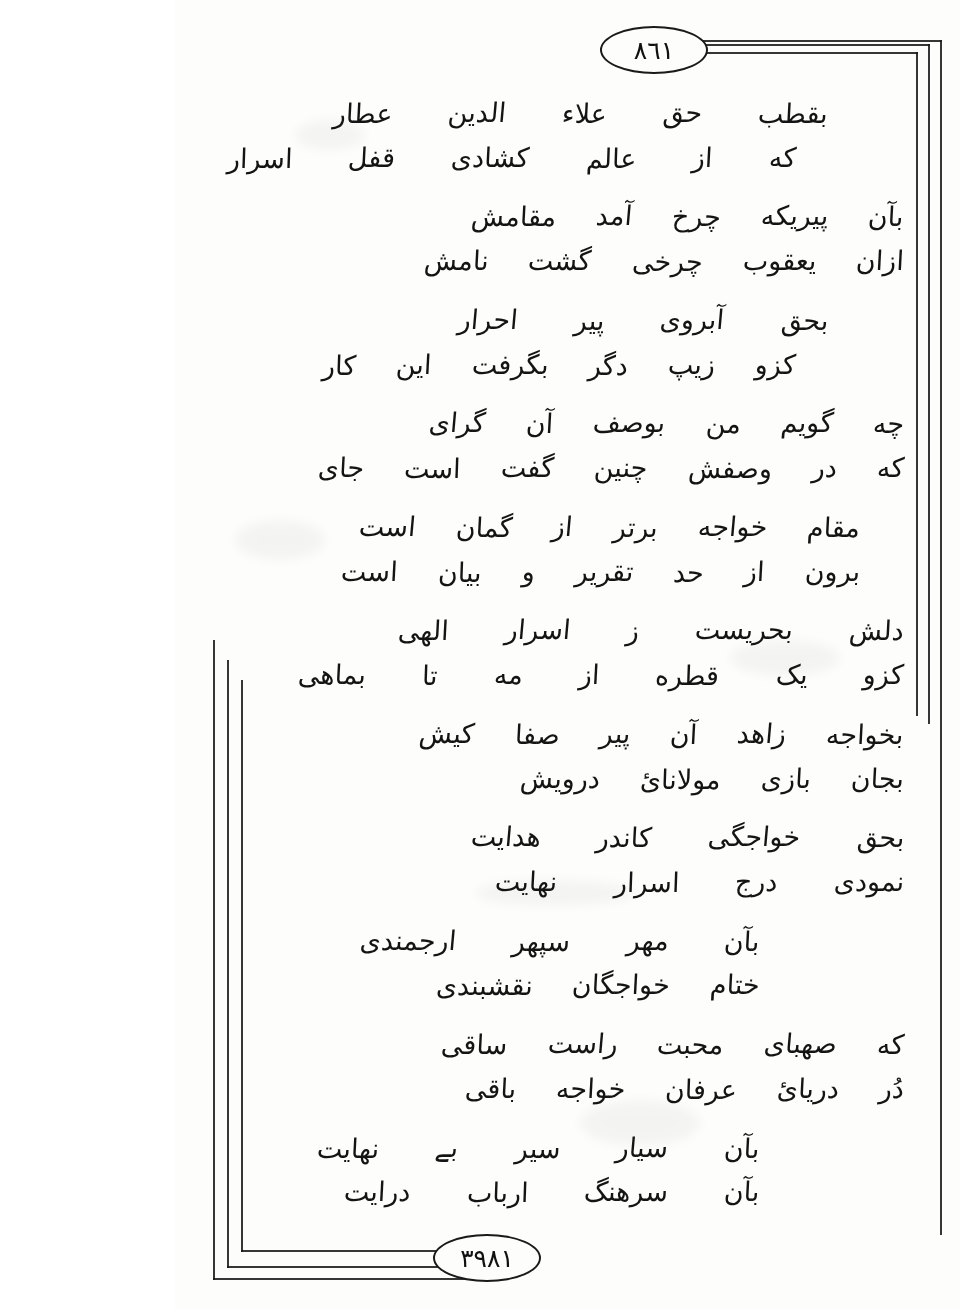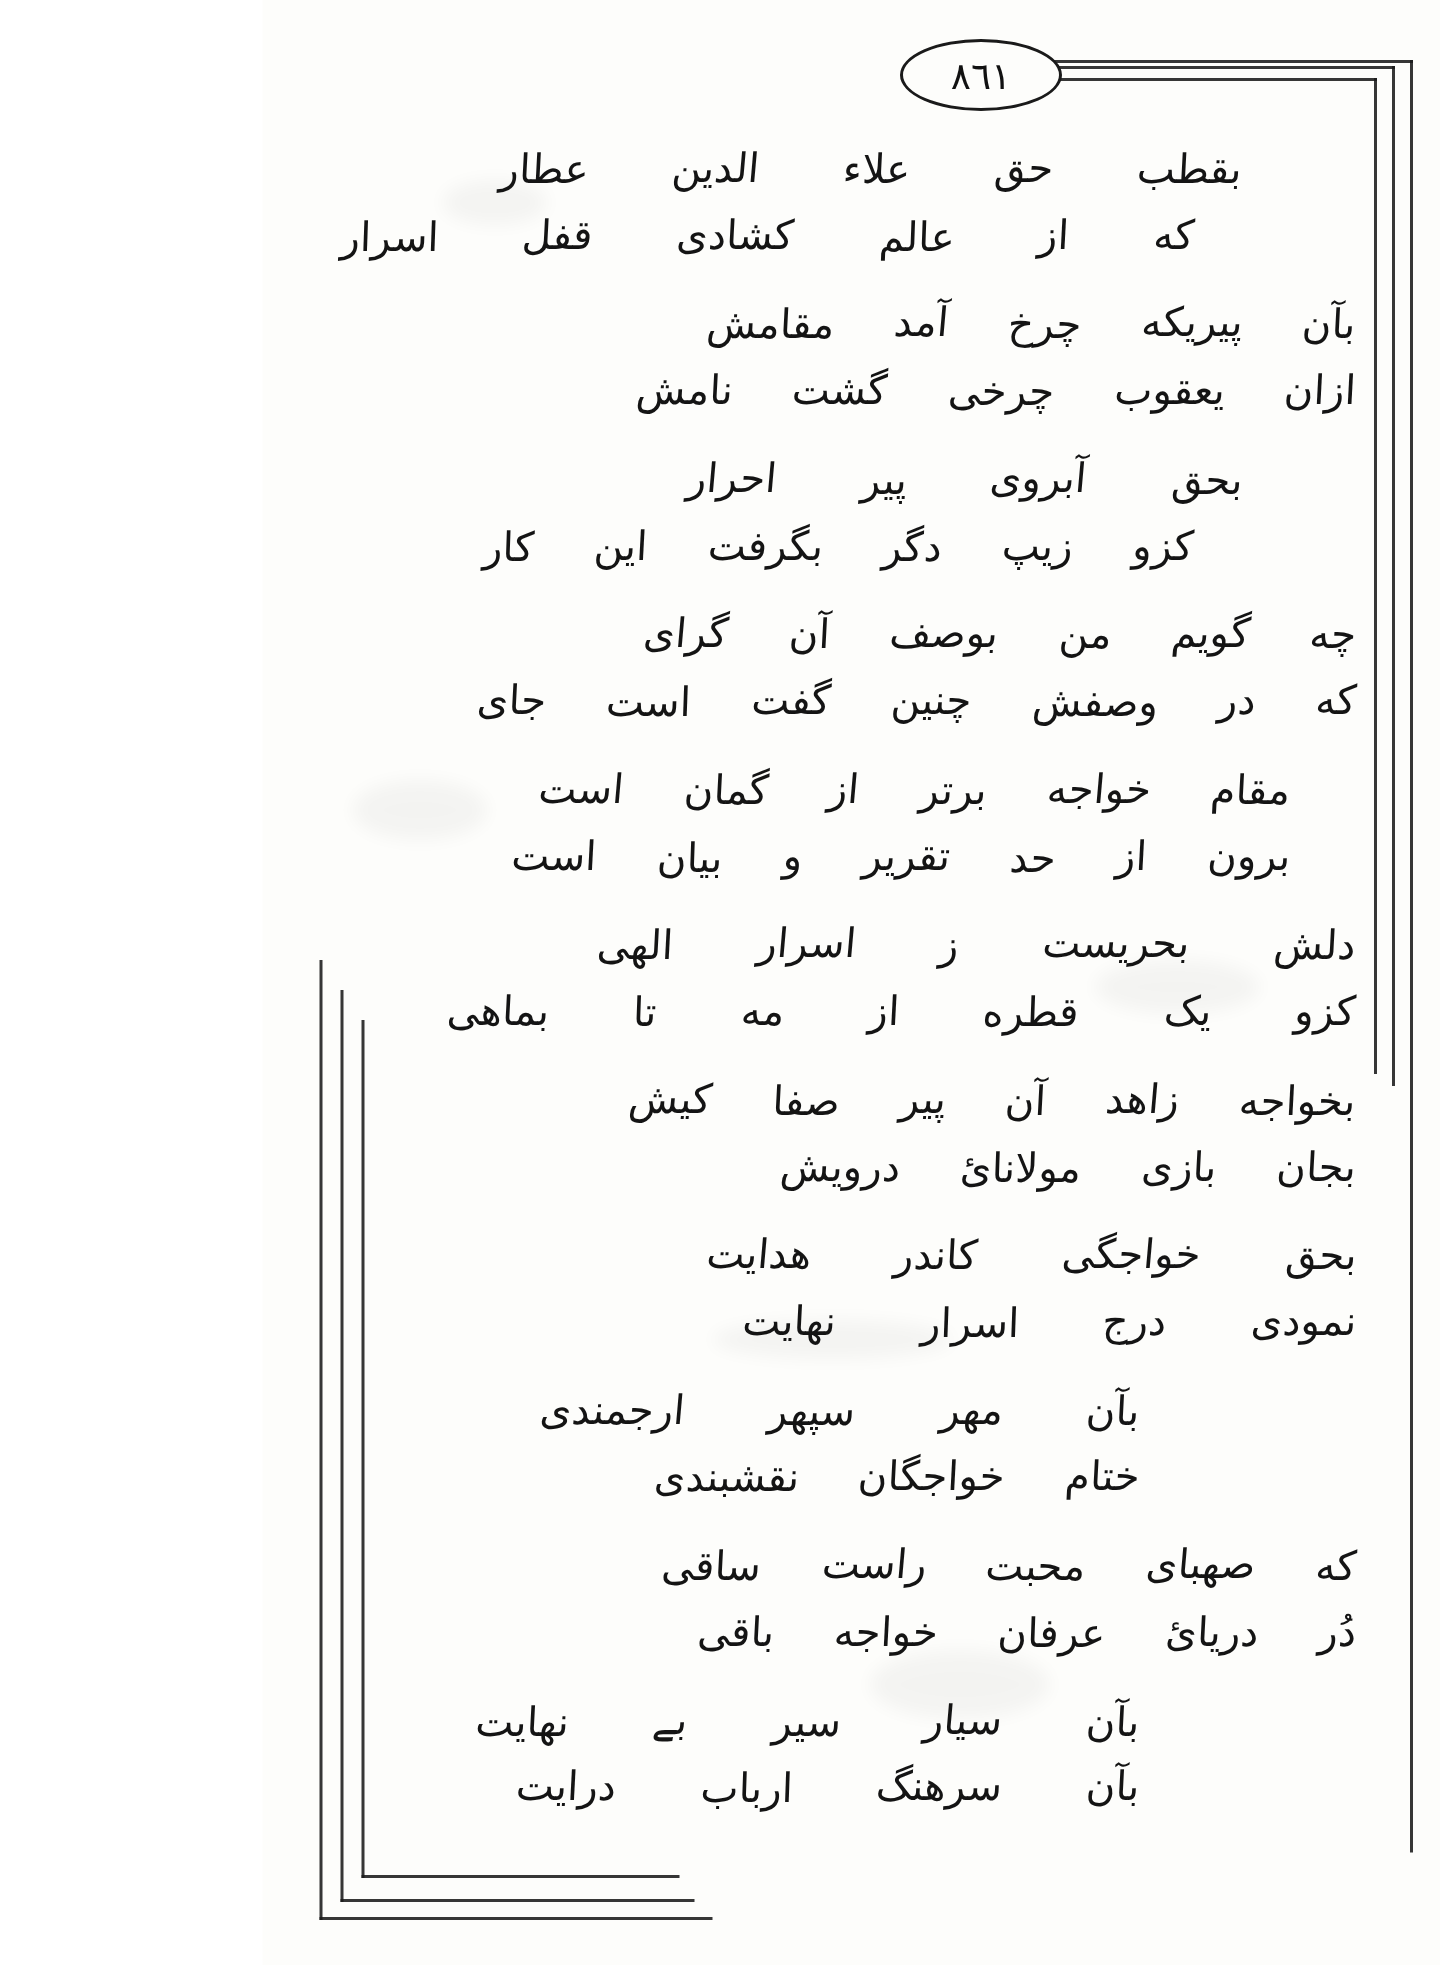--- a/index.html
+++ b/index.html
@@ -132,20 +132,21 @@
   <div class="frame-line h-top-3"></div>
 
   <div class="frame-line lv1"></div>
   <div class="frame-line lv2"></div>
   <div class="frame-line lv3"></div>
   <div class="frame-line h-bot-1"></div>
   <div class="frame-line h-bot-2"></div>
   <div class="frame-line h-bot-3"></div>
 
   <div class="oval oval-top">٨٦١</div>
+  <div class="oval oval-bottom">٣٩٨١</div>
 
   <div class="verses" id="verses">
       <div class="couplet">
         <div class="line indent-a sp-xl">
           <span class="w">بقطب</span>
           <span class="w">حق</span>
           <span class="w">علاء</span>
           <span class="w">الدین</span>
           <span class="w">عطار</span>
         </div>

